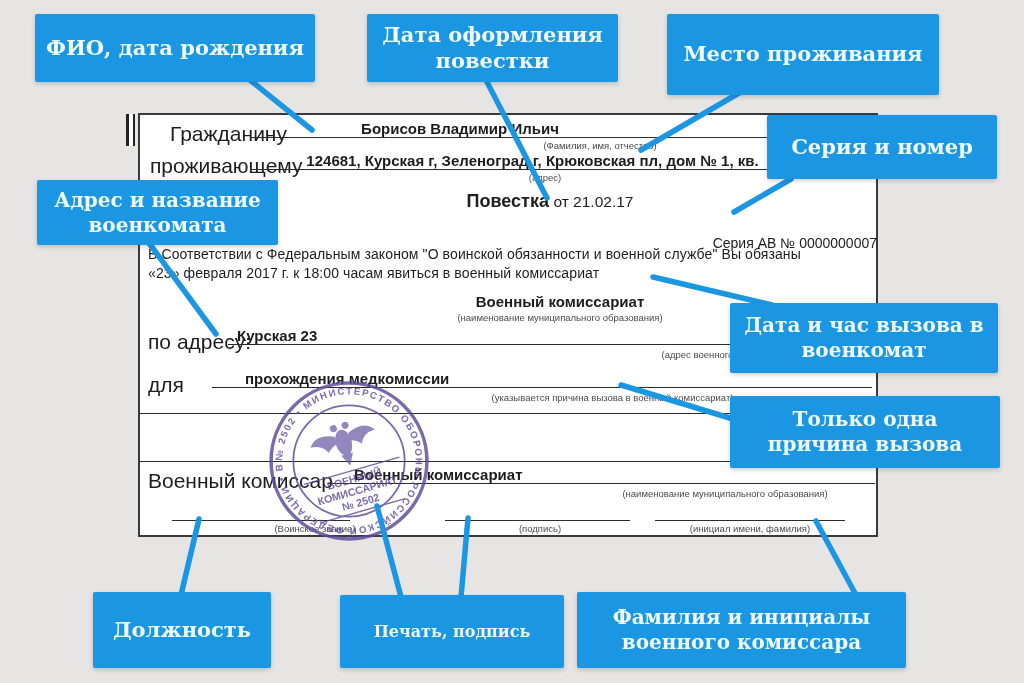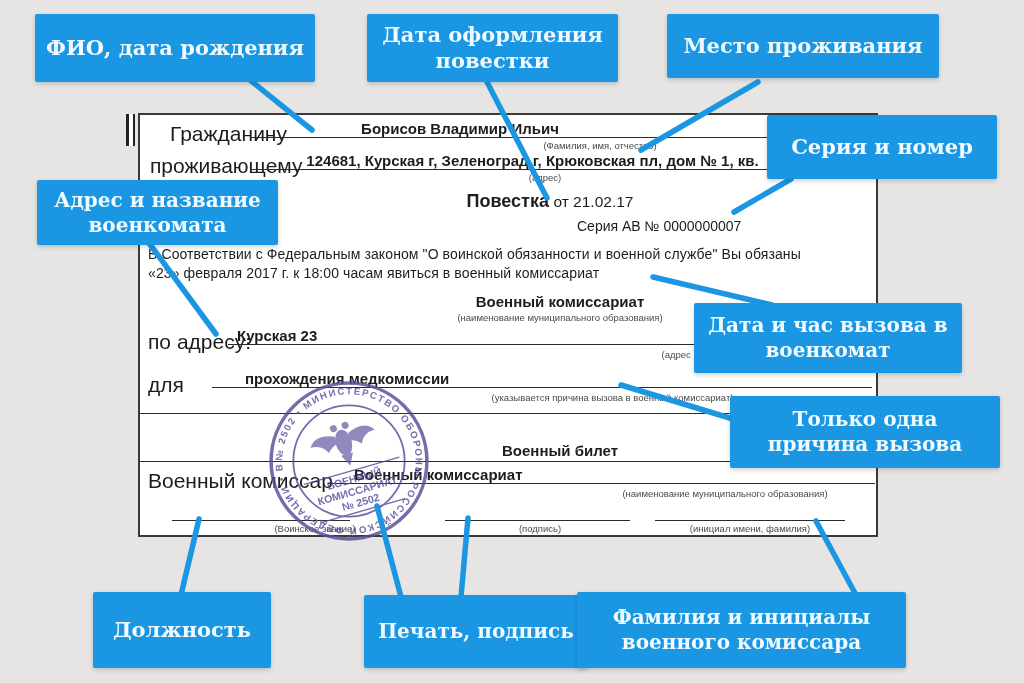--- a/index.html
+++ b/index.html
@@ -47,27 +47,27 @@
   
   .callout{
     position:absolute;z-index:4;background:var(--accent-blue);
     color:#eefaff;font-family:"DejaVu Serif","Liberation Serif",serif;
     font-weight:bold;display:flex;align-items:center;justify-content:center;
     text-align:center;line-height:1.25;border-radius:2px;padding:4px 10px;
     box-shadow:0 2px 4px rgba(30,50,70,.22);
   }
   #c-fio            {left:35px; top:14px; width:280px;height:68px;font-size:21px;}
   #c-issue-date     {left:367px;top:14px; width:251px;height:68px;font-size:21px;}
-  #c-residence      {left:667px;top:14px; width:272px;height:64px;font-size:21px;}
+  #c-residence      {left:667px;top:14px; width:272px;height:81px;font-size:21px;}
   #c-series         {left:767px;top:115px;width:230px;height:64px;font-size:21px;}
   #c-vk-address     {left:37px; top:180px;width:241px;height:65px;font-size:20px;}
-  #c-call-datetime  {left:694px;top:303px;width:268px;height:70px;font-size:20px;}
+  #c-call-datetime  {left:730px;top:303px;width:268px;height:70px;font-size:20px;}
   #c-single-reason  {left:730px;top:396px;width:270px;height:72px;font-size:20px;}
   #c-position       {left:93px; top:592px;width:178px;height:76px;font-size:21px;}
-  #c-stamp-sign     {left:340px;top:595px;width:224px;height:73px;font-size:20px;margin-left:24px;}
+  #c-stamp-sign     {left:340px;top:595px;width:224px;height:73px;font-size:16px;}
   #c-commissar-name {left:577px;top:592px;width:329px;height:76px;font-size:20px;}
 </style>
 </head>
 <body>
 
 <div id="binding-mark"></div>
 
 <div id="doc">
 
   <div class="doc-abs lbl" style="left:30px;top:7px">Гражданину</div>
@@ -77,40 +77,39 @@
 
   <div class="doc-abs lbl" style="left:10px;top:39px">проживающему</div>
   <div class="doc-abs uline" style="left:110px;top:37px;width:548px;height:18px"></div>
   <div class="doc-abs val" style="left:130px;top:37px;width:525px;text-align:center">124681, Курская г, Зеленоград г, Крюковская пл, дом № 1, кв.</div>
   <div class="doc-abs hint" style="left:330px;top:57px;width:150px">(адрес)</div>
 
   <div class="doc-abs" style="left:80px;top:76px;width:660px;text-align:center">
     <span style="font-size:18px;font-weight:bold">Повестка</span>
     <span style="font-size:15.5px">от 21.02.17</span>
   </div>
-  <div class="doc-abs" style="left:437px;top:103px;width:300px;text-align:left;font-size:14px">Серия АВ № 0000000007</div>
+  <div class="doc-abs" style="left:437px;top:120px;width:300px;text-align:right;font-size:14px">Серия АВ № 0000000007</div>
 
   <div class="doc-abs para" style="left:8px;top:131px;width:726px">В Соответствии с Федеральным законом "О воинской обязанности и военной службе" Вы обязаны</div>
   <div class="doc-abs para" style="left:8px;top:150px;width:726px">«23» февраля 2017 г. к 18:00 часам явиться в военный комиссариат</div>
 
   <div class="doc-abs val" style="left:100px;top:178px;width:640px;text-align:center">Военный комиссариат</div>
   <div class="doc-abs hint" style="left:170px;top:197px;width:500px">(наименование муниципального образования)</div>
 
   <div class="doc-abs lbl" style="left:8px;top:215px">по адресу:</div>
   <div class="doc-abs uline" style="left:88px;top:213px;width:646px;height:17px"></div>
   <div class="doc-abs val" style="left:97px;top:212px">Курская 23</div>
   <div class="doc-abs hint" style="left:450px;top:234px;width:282px">(адрес военного комиссариата)</div>
 
   <div class="doc-abs lbl" style="left:8px;top:258px">для</div>
   <div class="doc-abs uline" style="left:72px;top:256px;width:660px;height:17px"></div>
   <div class="doc-abs val" style="left:105px;top:255px">прохождения медкомиссии</div>
   <div class="doc-abs hint" style="left:280px;top:277px;width:385px">(указывается причина вызова в военный комиссариат)</div>
 
   <div class="doc-abs hline" style="top:298px"></div>
-  <div class="doc-abs val" style="left:100px;top:327px;width:640px;text-align:center">Военный билет</div>
 
   <div class="doc-abs hline" style="top:346px"></div>
   <div class="doc-abs lbl" style="left:8px;top:354px">Военный комиссар</div>
   <div class="doc-abs uline" style="left:188px;top:352px;width:547px;height:17px"></div>
   <div class="doc-abs val" style="left:214px;top:351px">Военный комиссариат</div>
   <div class="doc-abs hint" style="left:440px;top:373px;width:290px">(наименование муниципального образования)</div>
 
   <div class="doc-abs uline" style="left:32px;top:398px;width:178px;height:8px"></div>
   <div class="doc-abs uline" style="left:305px;top:398px;width:185px;height:8px"></div>
   <div class="doc-abs uline" style="left:515px;top:398px;width:190px;height:8px"></div>

